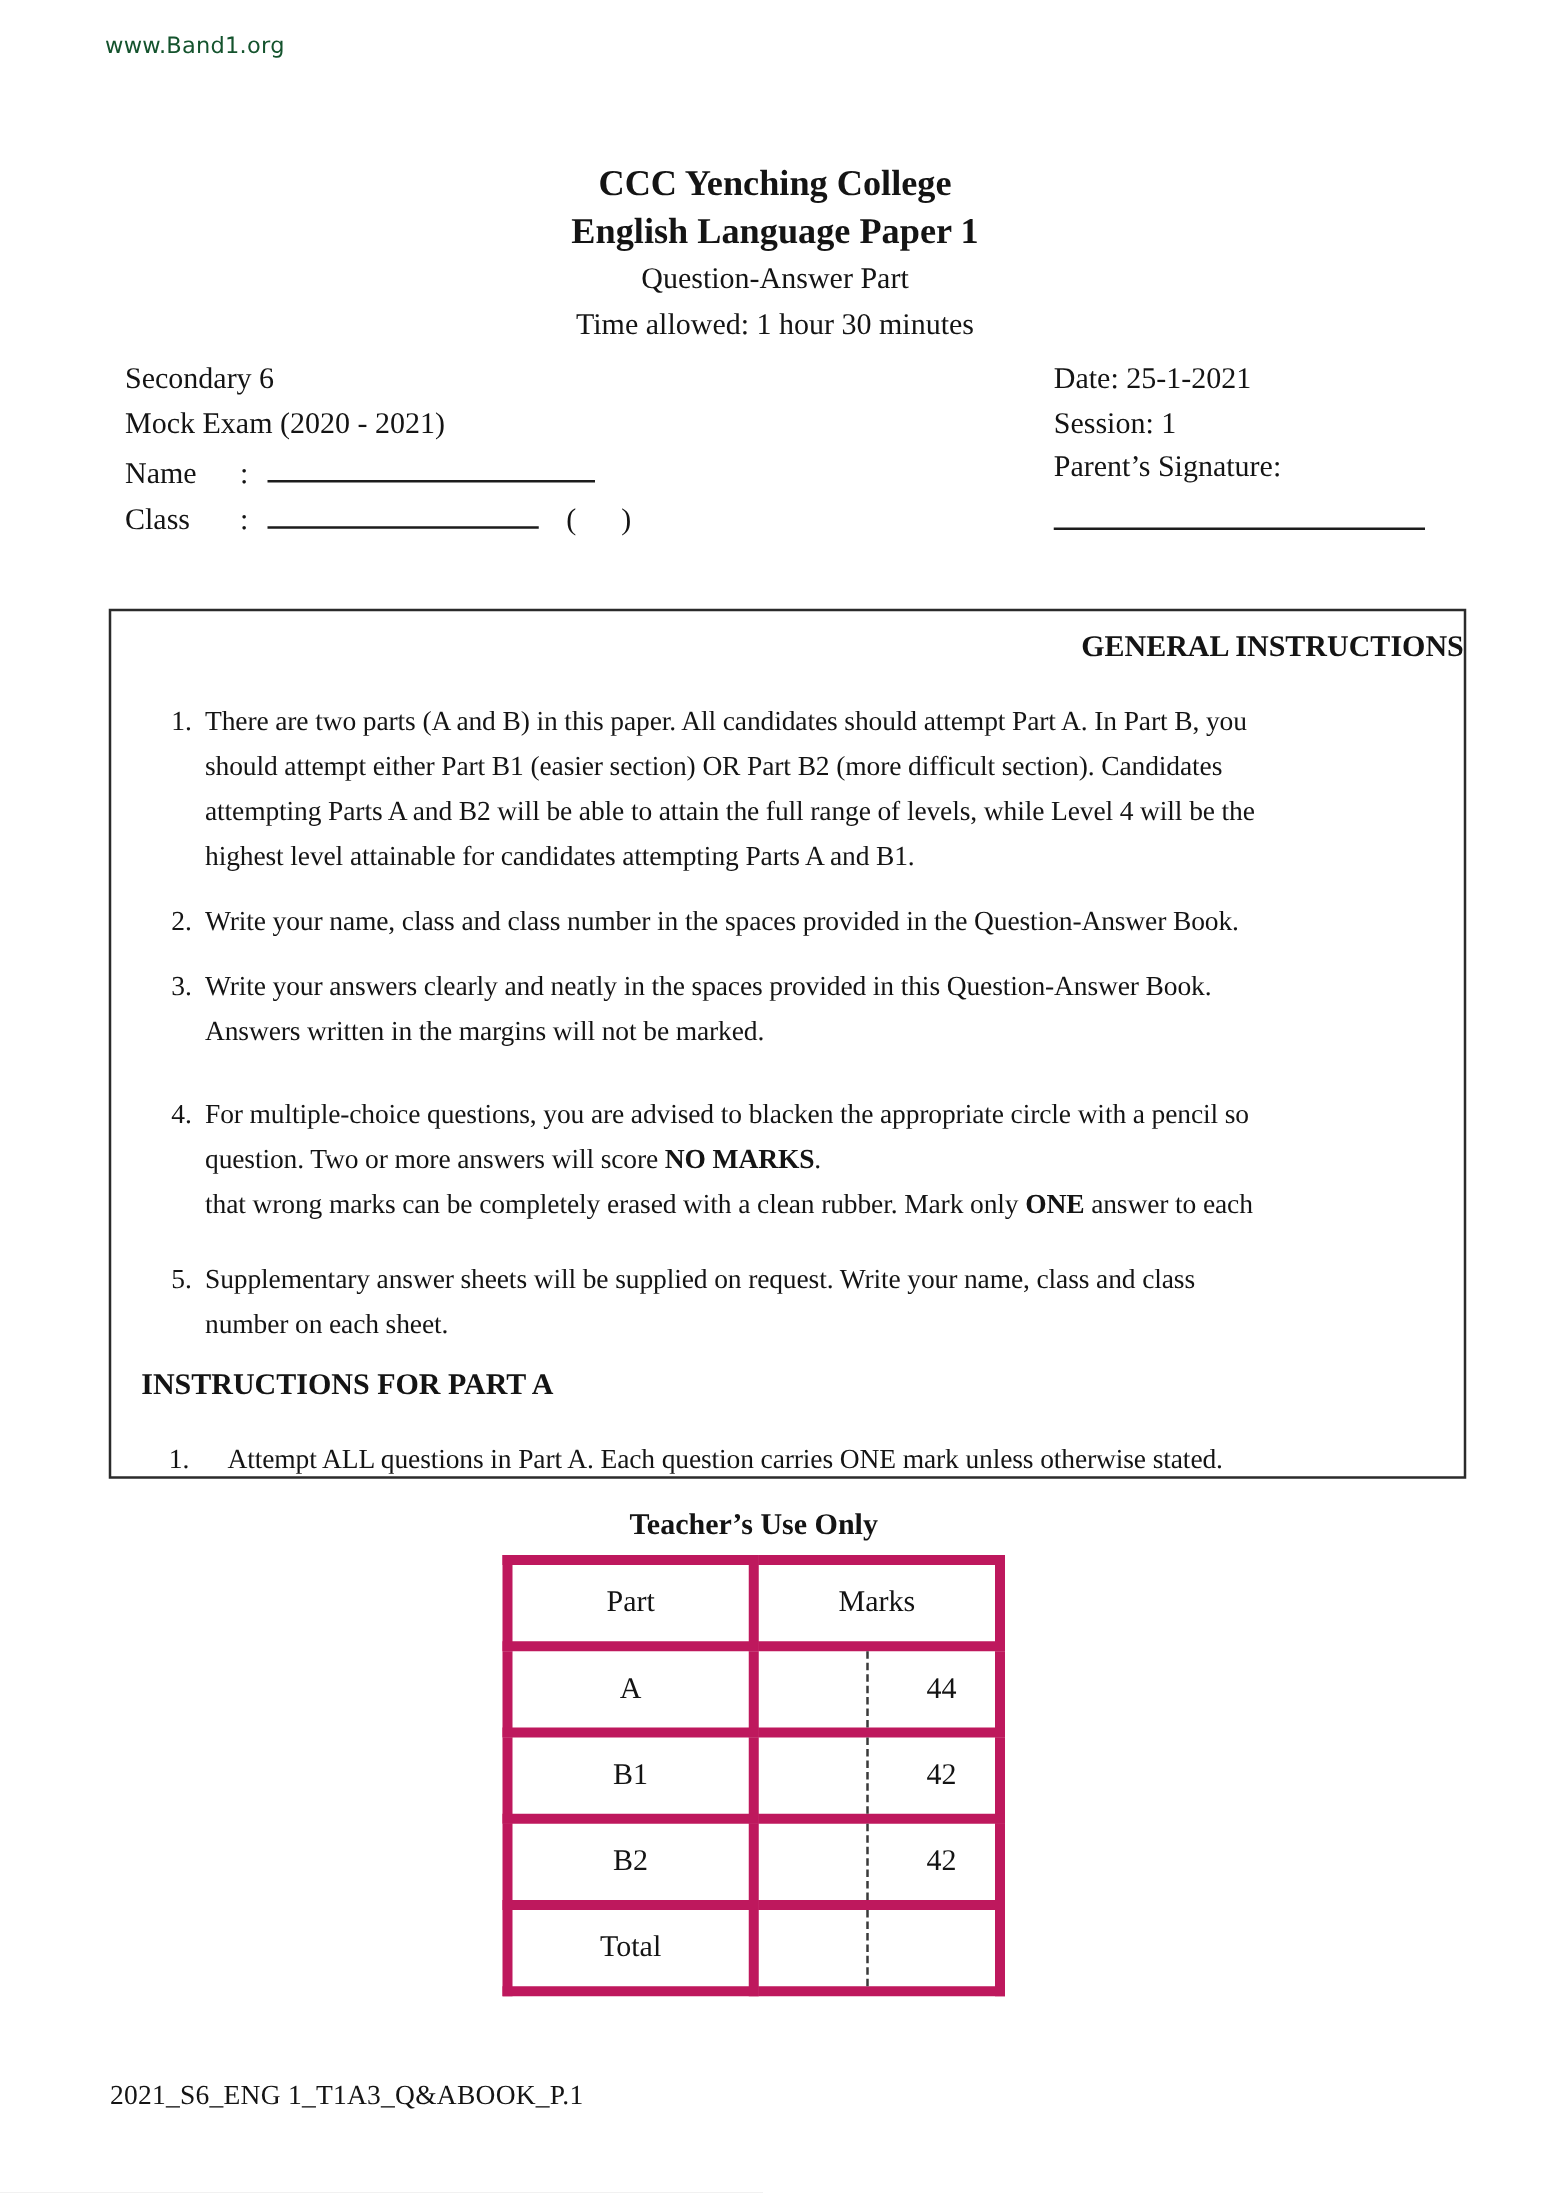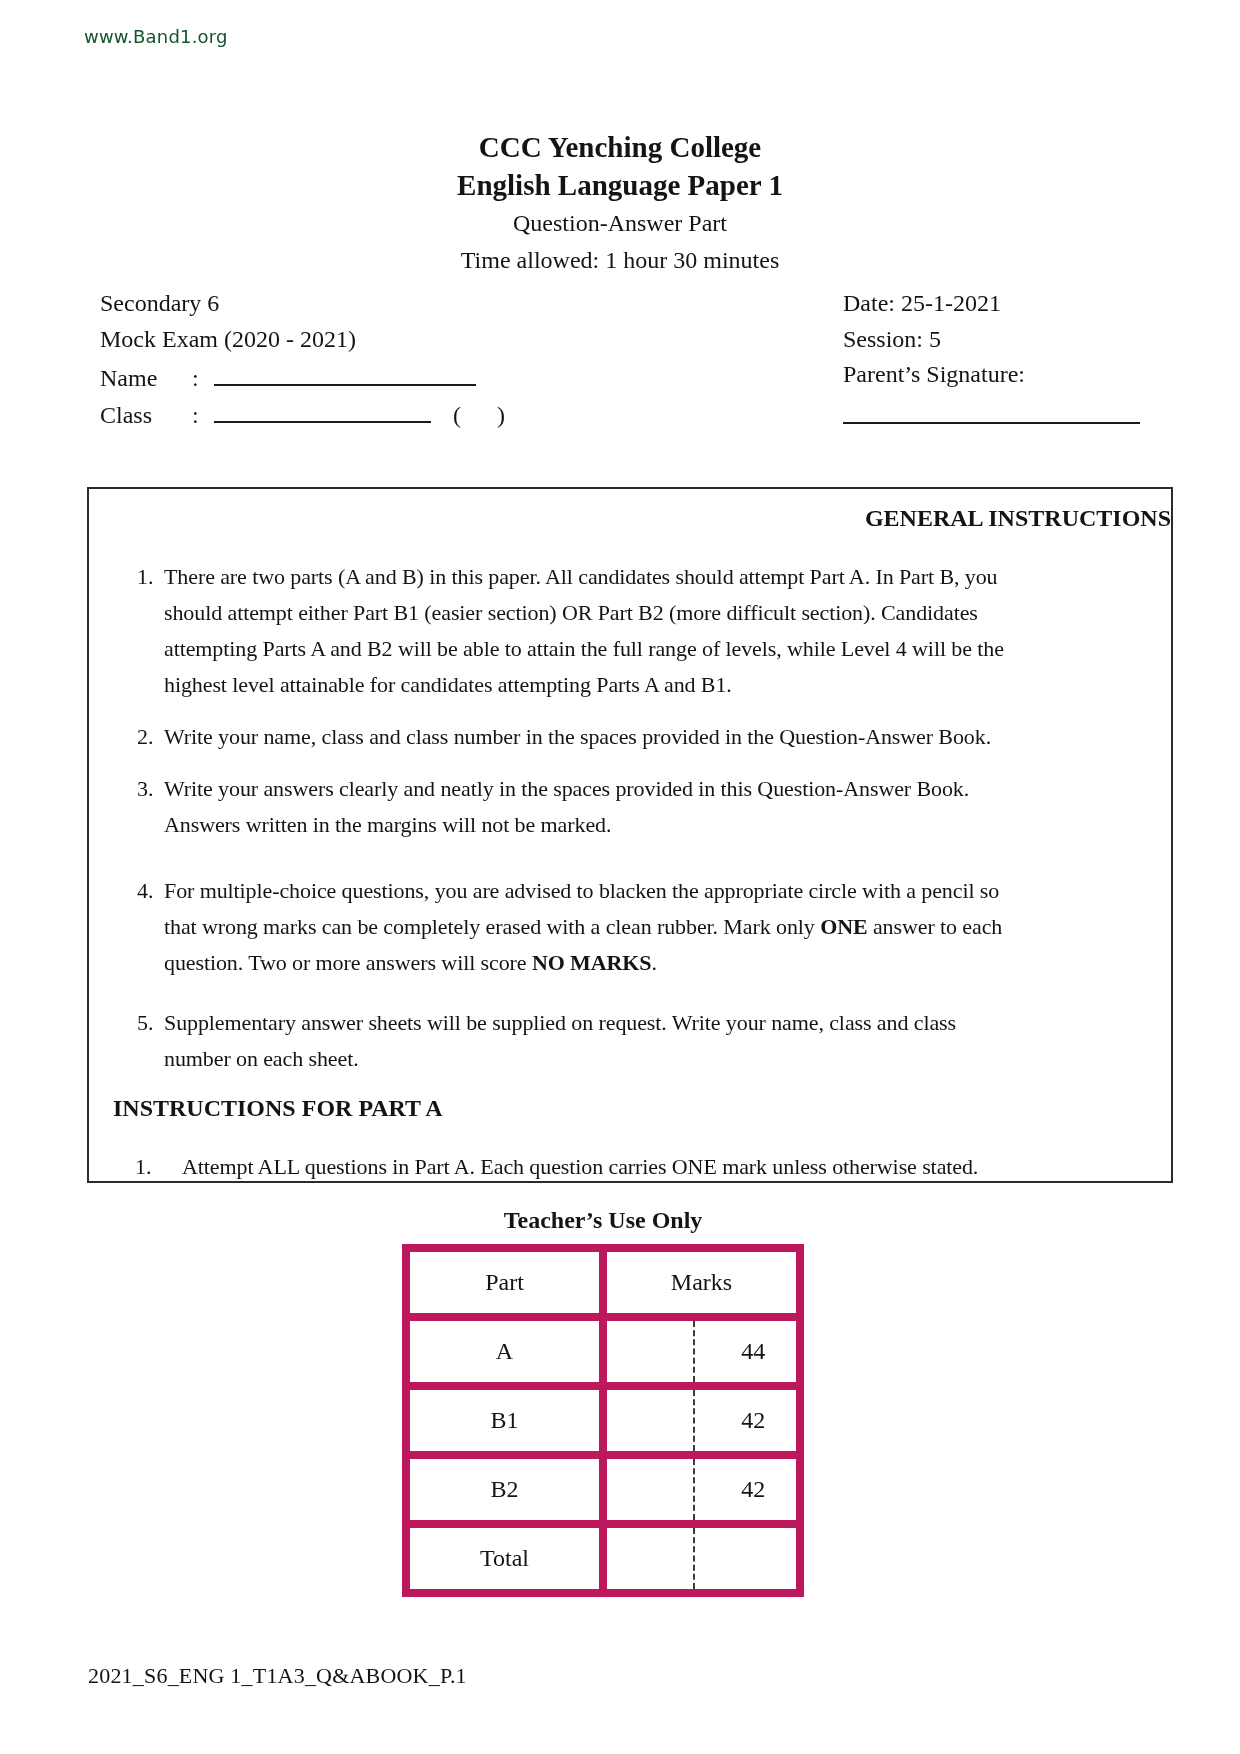--- a/index.html
+++ b/index.html
@@ -92,21 +92,21 @@
   <div class="abs info row-l r1">Secondary 6</div>
   <div class="abs info row-l r2">Mock Exam (2020 - 2021)</div>
   <div class="abs info row-l r3">
     <span class="lbl">Name</span><span class="sep">:</span><span class="blank blank-name"></span>
   </div>
   <div class="abs info row-l r4">
     <span class="lbl">Class</span><span class="sep">:</span><span class="blank blank-class"></span><span class="paren-open">(</span><span class="paren-close">)</span>
   </div>
 
   <div class="abs info row-r r1">Date: 25-1-2021</div>
-  <div class="abs info row-r r2">Session: 5</div>
+  <div class="abs info row-r r2">Session: 1</div>
   <div class="abs info row-r r3">Parent’s Signature:</div>
   <div class="abs sig-line"></div>
 
   <div class="abs inst-box">
     <div class="inst-title">GENERAL INSTRUCTIONS</div>
 
     <div class="inst-list">
       <div class="inst-item">
         <span class="num">1.</span>
         <span class="txt"><span class="tline">There are two parts (A and B) in this paper. All candidates should attempt Part A. In Part B, you</span><span class="tline">should attempt either Part B1 (easier section) OR Part B2 (more difficult section). Candidates</span><span class="tline">attempting Parts A and B2 will be able to attain the full range of levels, while Level 4 will be the</span><span class="tline">highest level attainable for candidates attempting Parts A and B1.</span></span>
@@ -116,22 +116,22 @@
         <span class="txt"><span class="tline">Write your name, class and class number in the spaces provided in the Question-Answer Book.</span></span>
       </div>
       <div class="inst-item mb30">
         <span class="num">3.</span>
         <span class="txt"><span class="tline">Write your answers clearly and neatly in the spaces provided in this Question-Answer Book.</span><span class="tline">Answers written in the margins will not be marked.</span></span>
       </div>
       <div class="inst-item mb24">
         <span class="num">4.</span>
         <span class="txt">
           <span class="tline">For multiple-choice questions, you are advised to blacken the appropriate circle with a pencil so</span>
+          <span class="tline"><span>question. Two or more answers will score </span><b>NO MARKS</b><span>.</span></span>
           <span class="tline"><span>that wrong marks can be completely erased with a clean rubber. Mark only </span><b>ONE</b><span> answer to each</span></span>
-          <span class="tline"><span>question. Two or more answers will score </span><b>NO MARKS</b><span>.</span></span>
         </span>
       </div>
       <div class="inst-item">
         <span class="num">5.</span>
         <span class="txt"><span class="tline">Supplementary answer sheets will be supplied on request. Write your name, class and class</span><span class="tline">number on each sheet.</span></span>
       </div>
     </div>
 
     <div class="parta-title">INSTRUCTIONS FOR PART A</div>
     <div class="parta-item">

